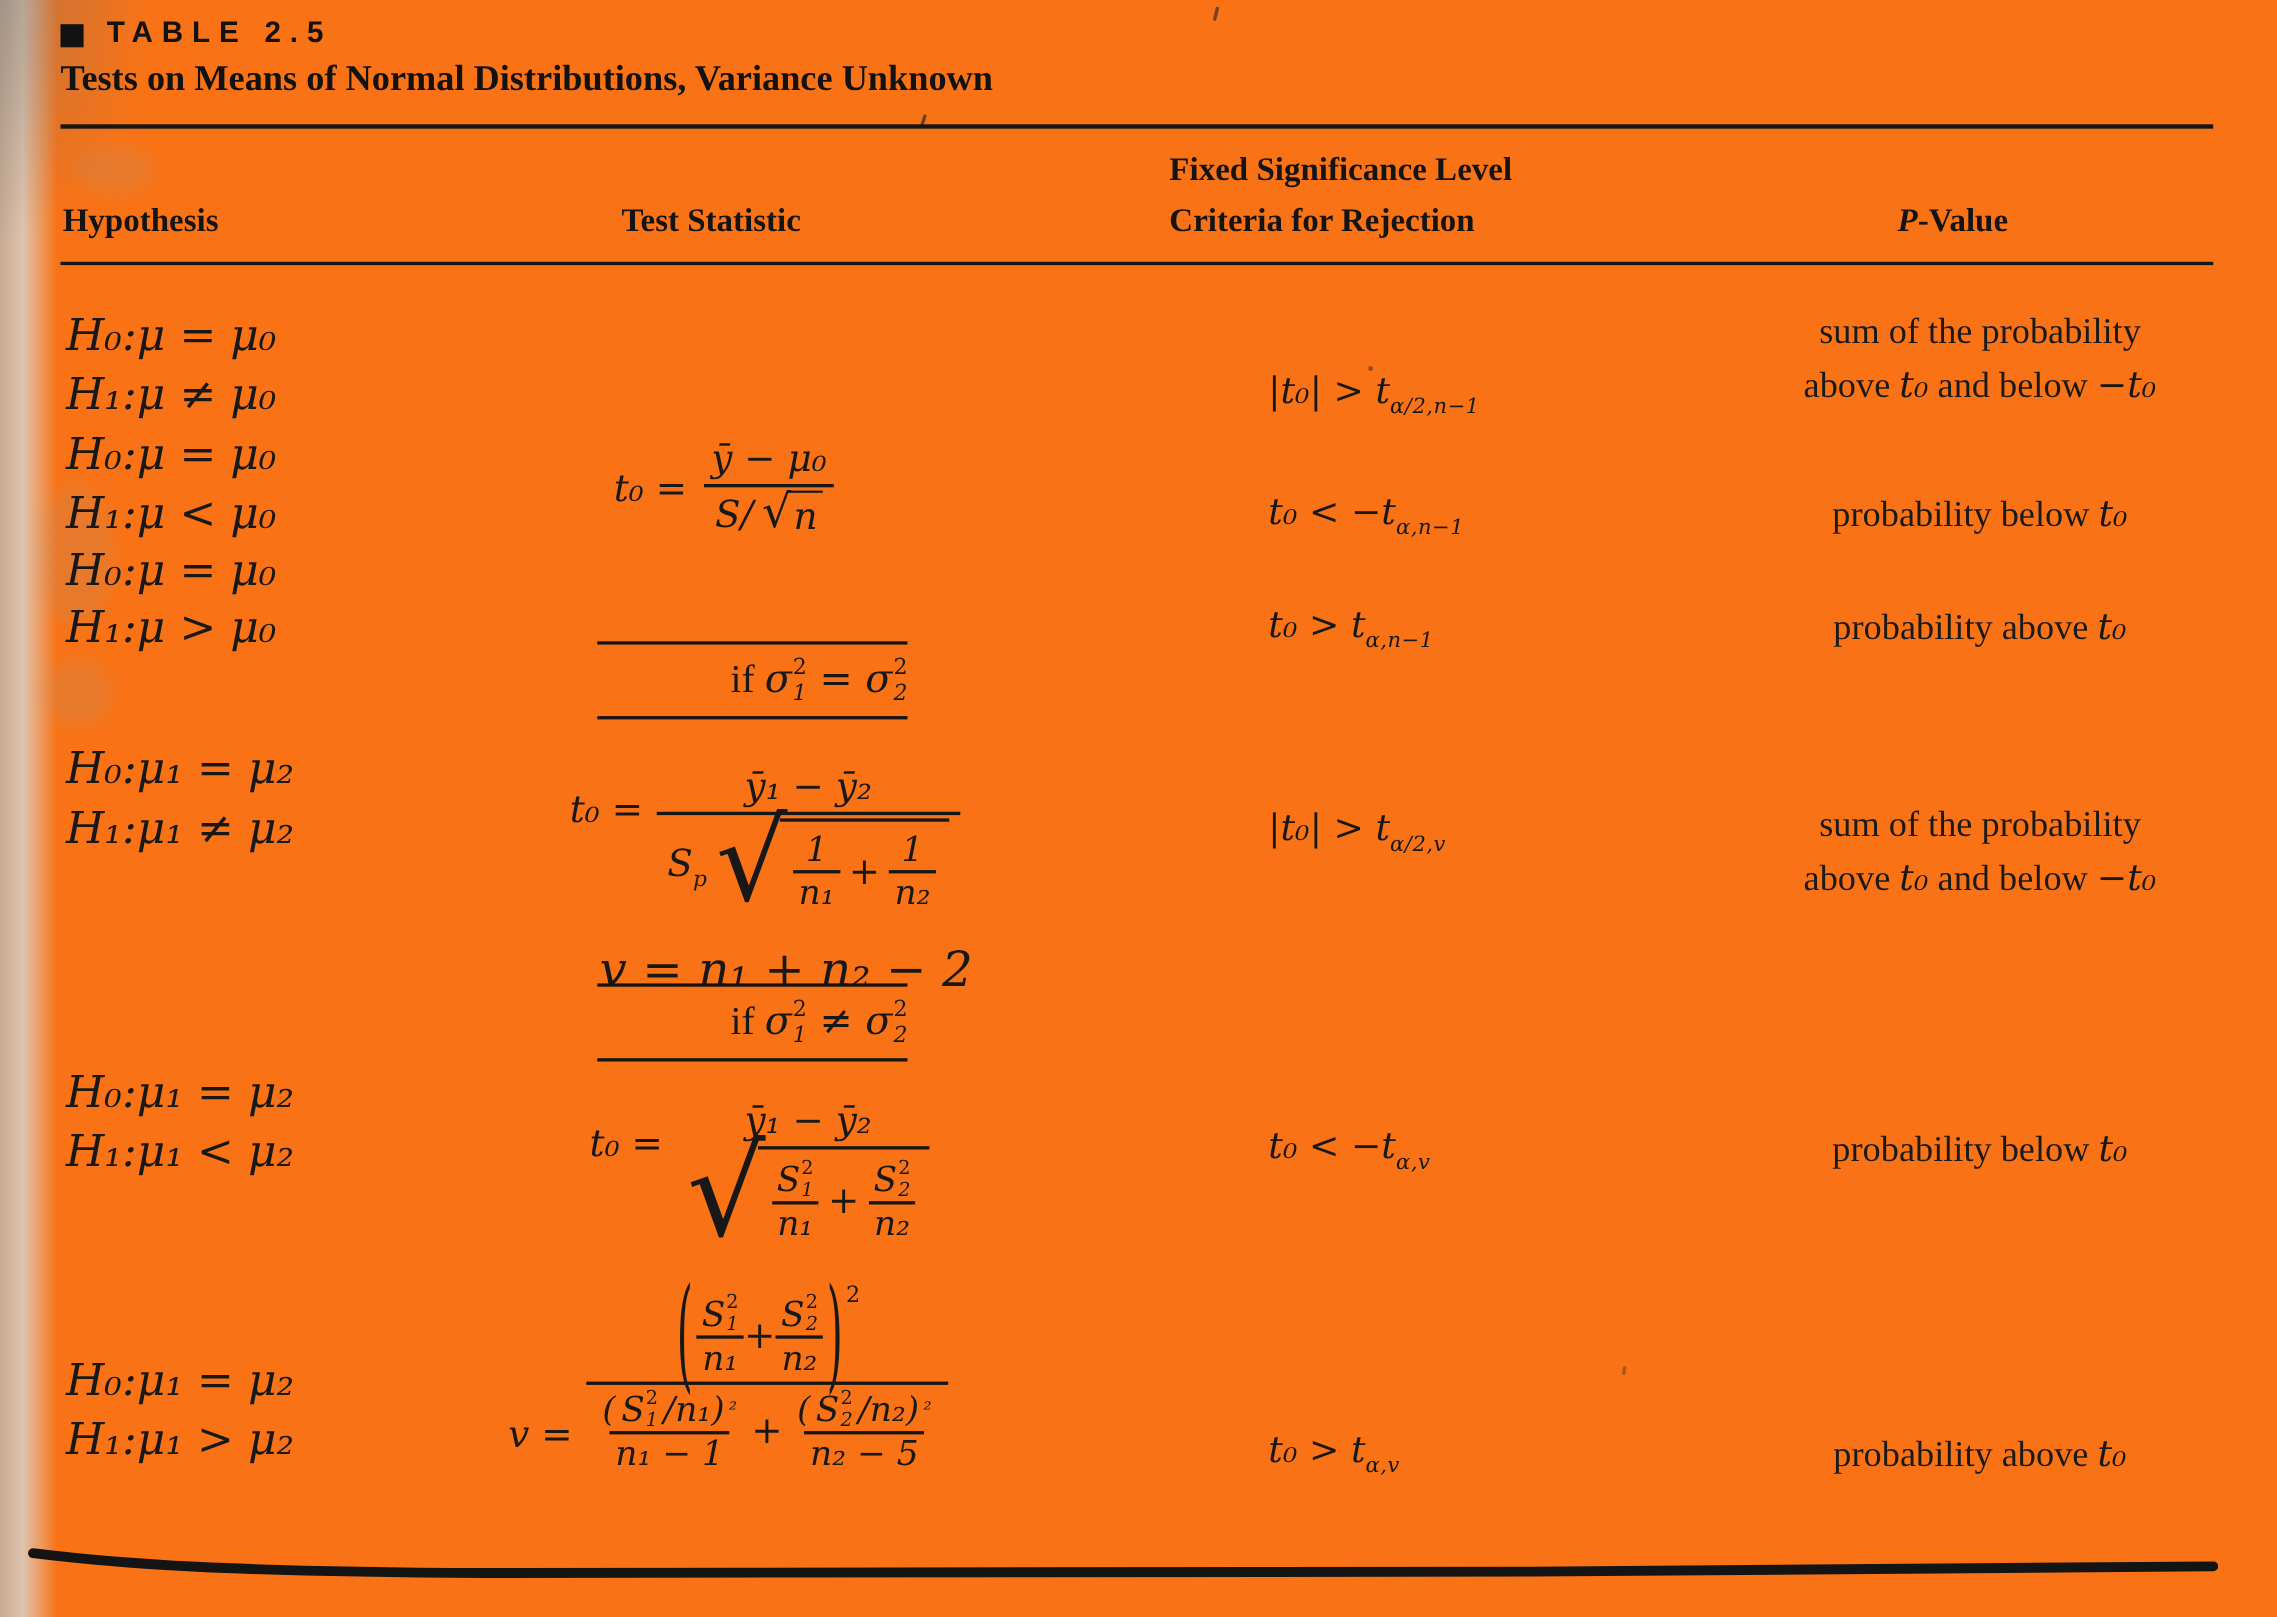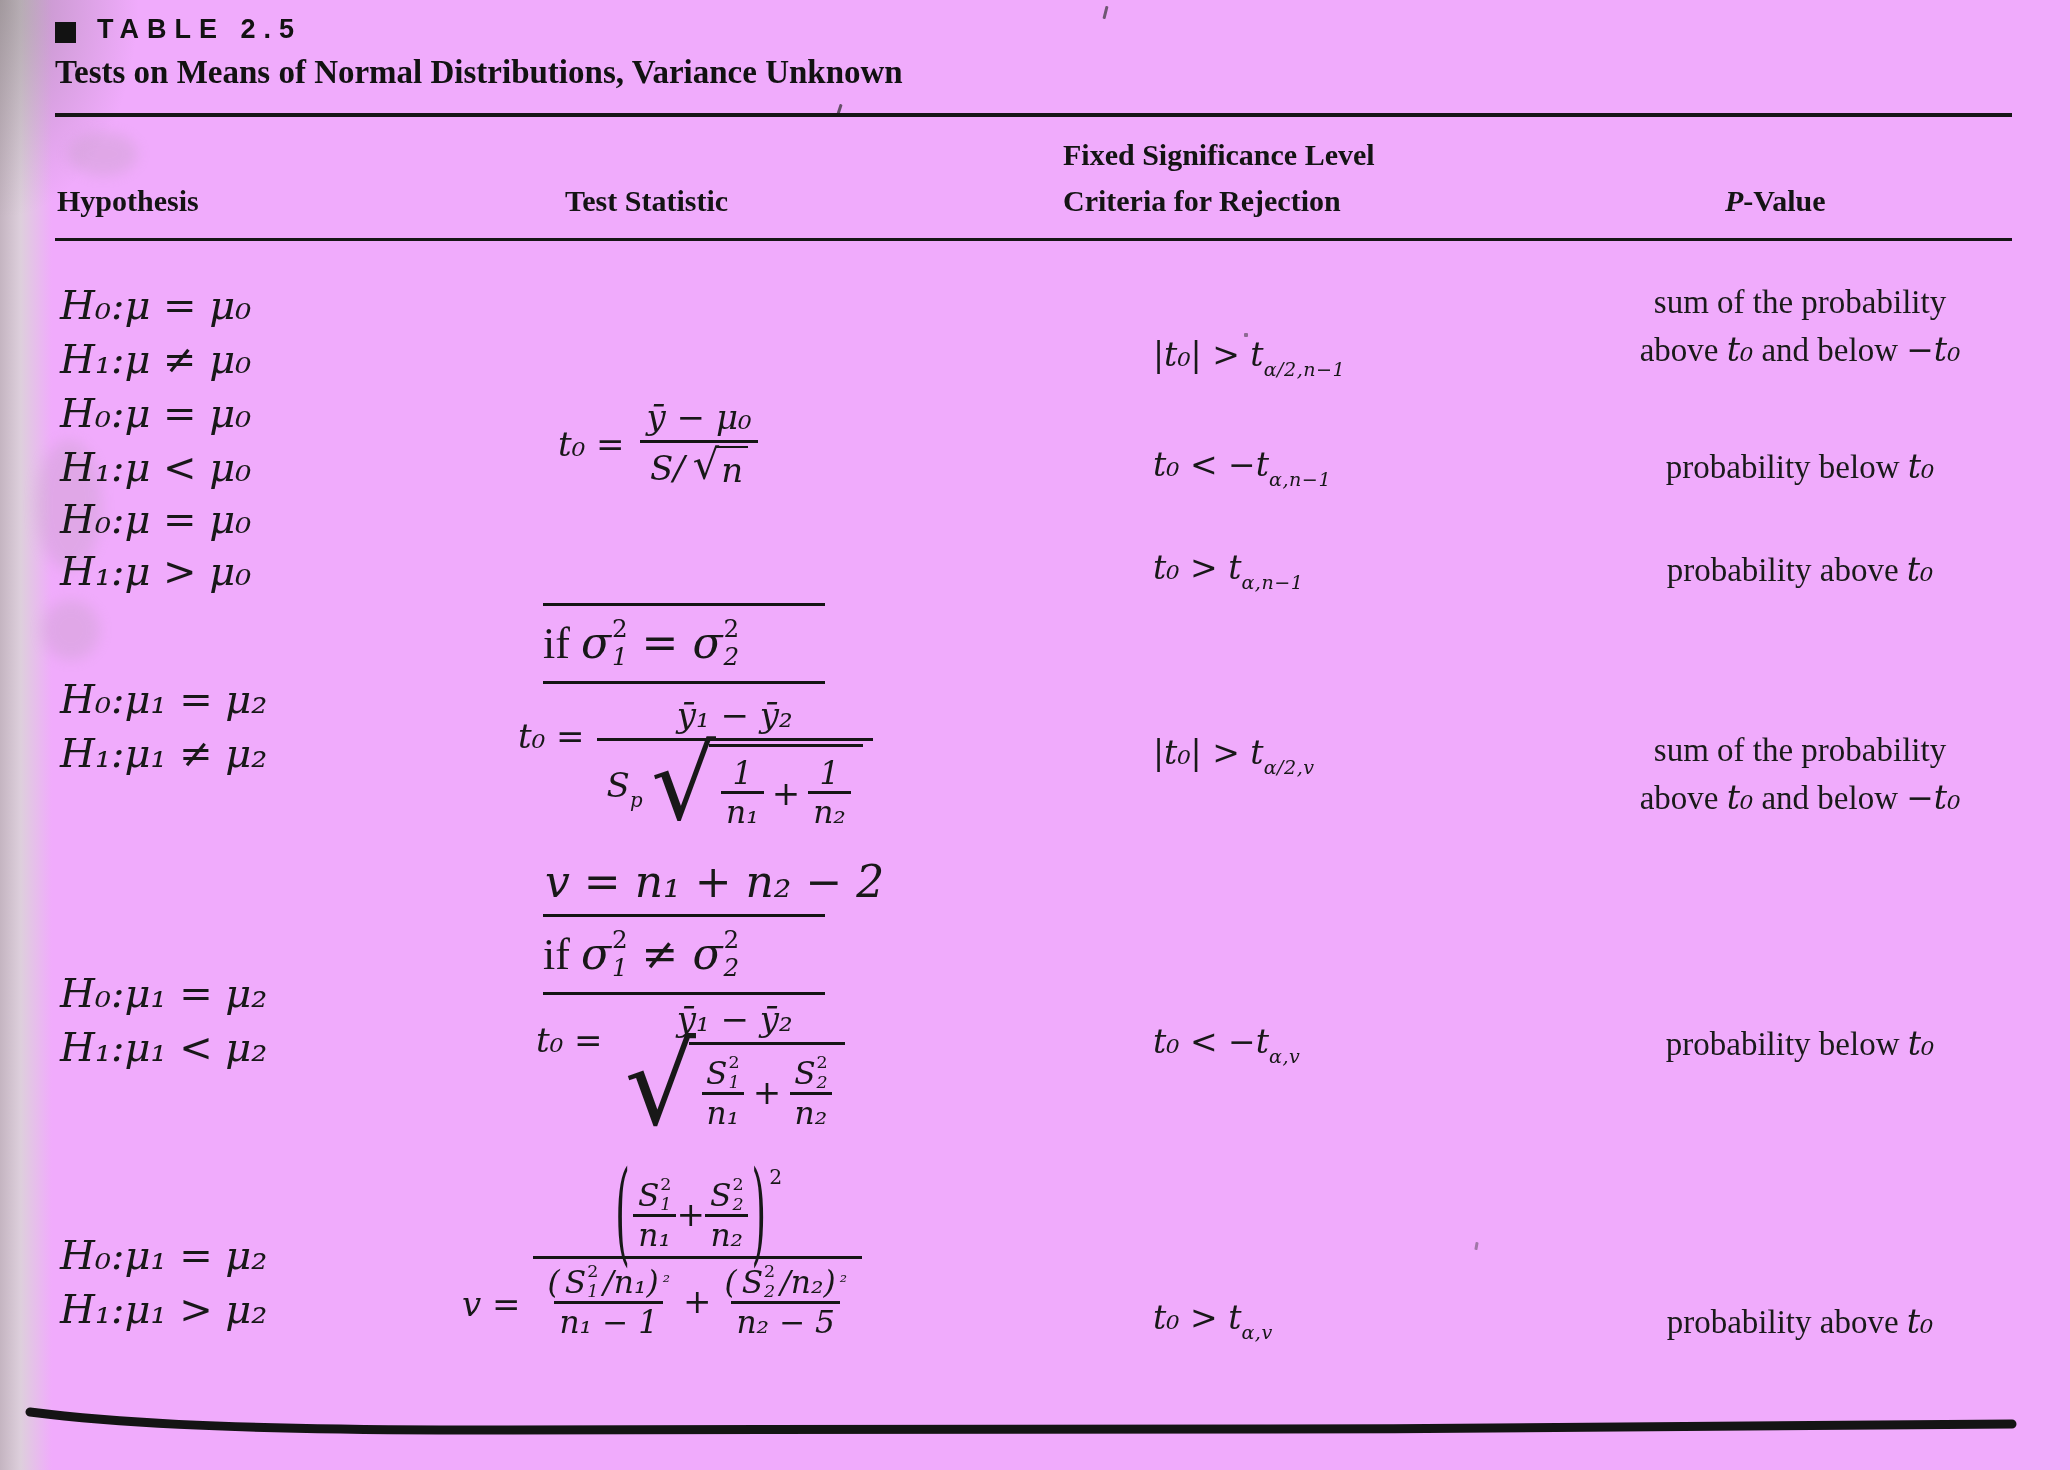--- a/index.html
+++ b/index.html
@@ -3,21 +3,21 @@
 <meta charset="utf-8">
 <style>
   html,body{margin:0;padding:0;}
   body{
     width:2070px;height:1470px;
     background:#efeeea;
     font-family:"Liberation Serif","DejaVu Serif",serif;
     color:#1a1a1a;
     overflow:hidden;
   }
-  #canvas{position:relative;width:2070px;height:1470px;background:#f0abfc;overflow:hidden;}
+  #canvas{position:relative;width:2070px;height:1470px;background:#f97316;overflow:hidden;}
 
   
   .edge-shadow{position:absolute;left:0;top:0;bottom:0;width:52px;
     background:linear-gradient(90deg,#b9b7b2 0%,#d9d8d4 40%,rgba(233,232,228,0) 100%);opacity:.8;}
   .corner-shade{position:absolute;left:0;top:0;width:140px;height:220px;
     background:radial-gradient(ellipse at 0% 0%,rgba(120,118,114,.45),rgba(120,118,114,0) 70%);}
   .ghost{position:absolute;background:#9a988f;border-radius:50%;filter:blur(7px);opacity:.18;}
   .speck{position:absolute;background:#2a2a2a;border-radius:1px;}
 
   .hline{position:absolute;background:#161616;}
@@ -61,21 +61,21 @@
   .ssw{display:inline-flex;align-items:center;}
   .ss{display:inline-flex;flex-direction:column;align-items:flex-start;font-size:.56em;
       line-height:1.12;font-style:normal;margin-left:1px;}
   .ss .s-sub{font-style:italic;}
 
   .pgroup{display:inline-flex;align-items:center;}
   .bigp{font-style:normal;display:inline-block;transform:scaleY(3.0);font-size:1.1em;line-height:1;padding:0 3px;}
   .psup{font-size:.6em;align-self:flex-start;margin-top:-10px;font-style:normal;}
 
   .cond{position:absolute;left:543px;width:282px;border-top:3.5px solid #141414;border-bottom:3.5px solid #141414;
-    text-align:left;padding:9px 0 11px 0;font-size:44px;margin-top:20px;}
+    text-align:right;padding:9px 0 11px 0;font-size:36px;}
   .cond .rom{font-style:normal;}
 
   .lhs-top{align-self:flex-start;}
 
   .vline-row{position:absolute;font-size:44px;}
 
   svg.bottomrule{position:absolute;left:0;top:1392px;}
 </style>
 </head>
 <body>

